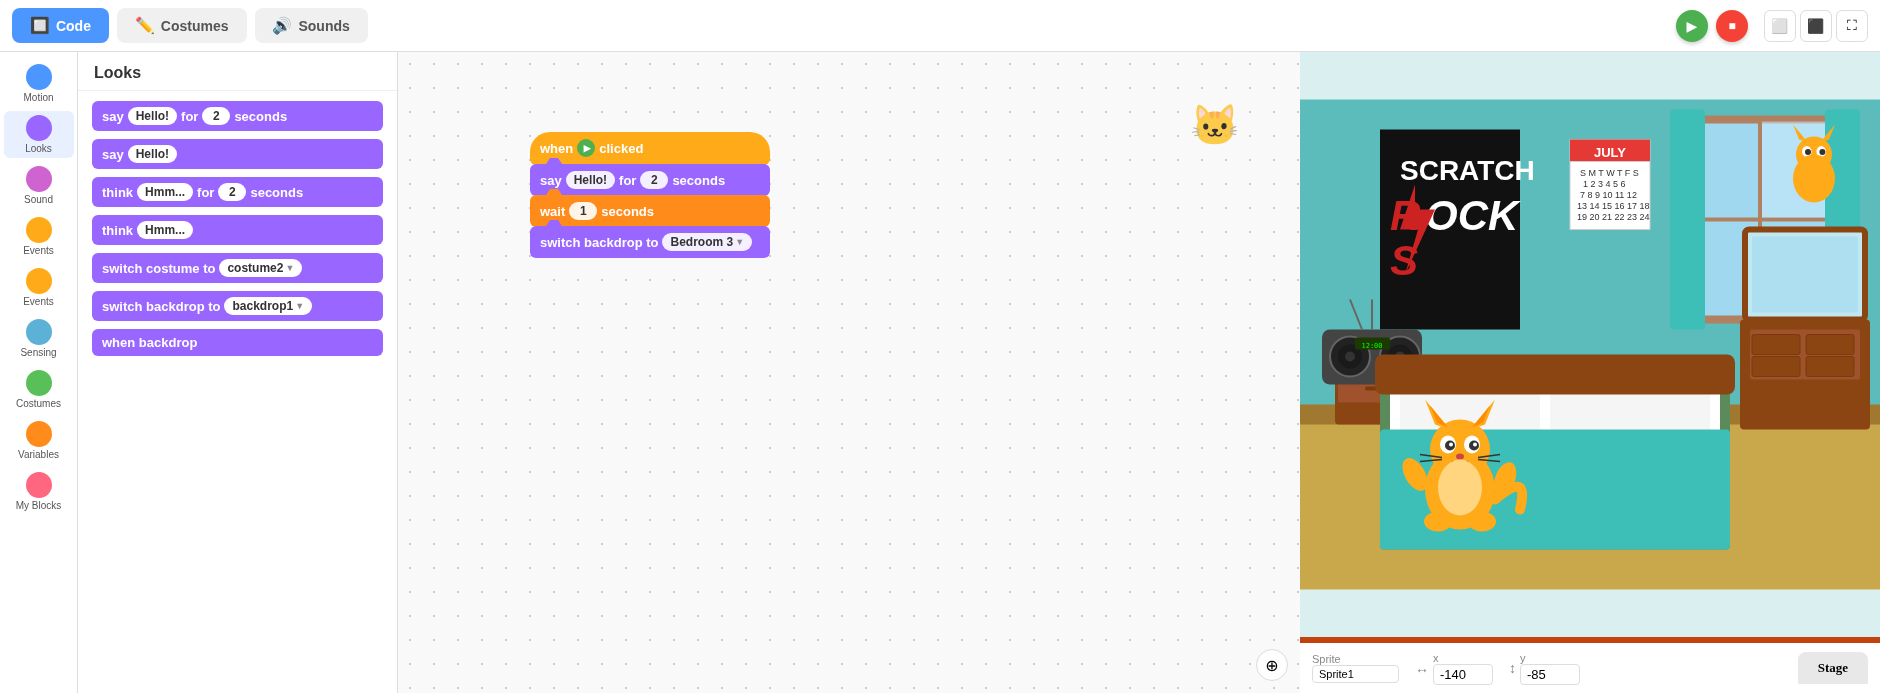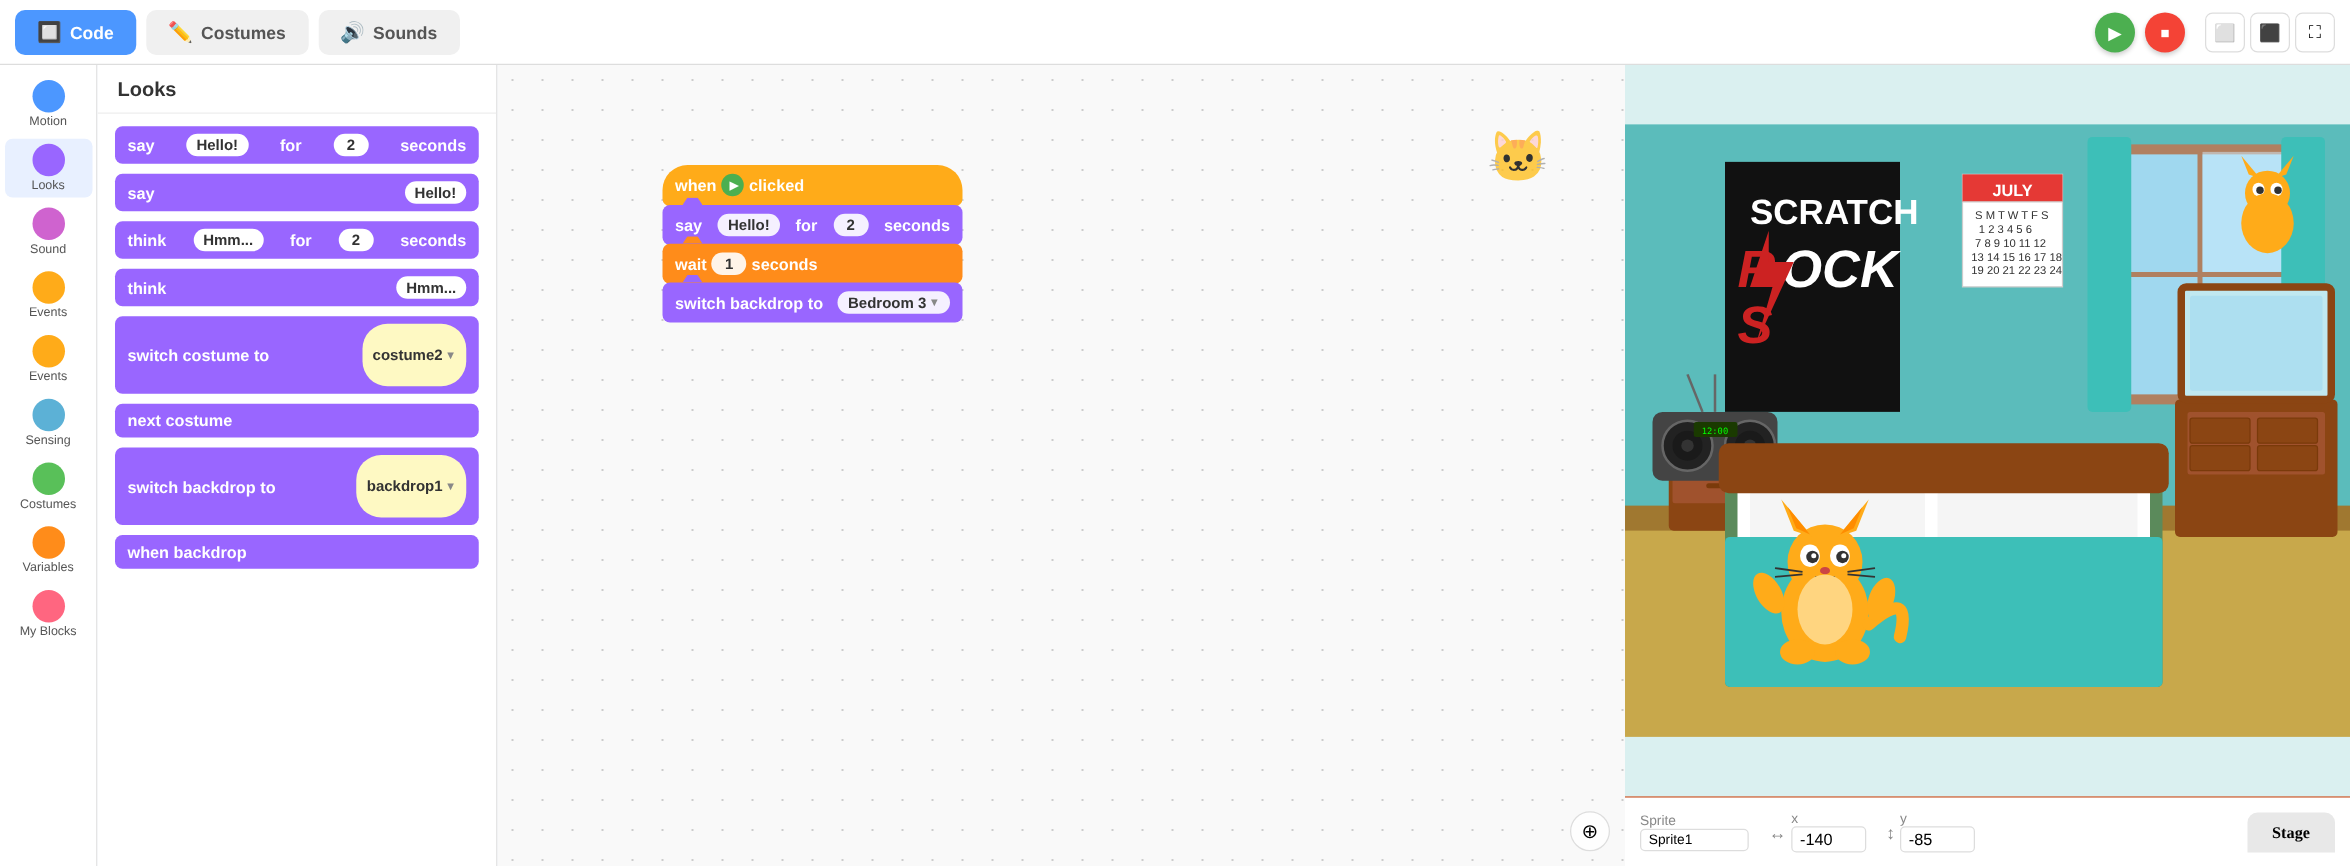--- a/index.html
+++ b/index.html
@@ -119,44 +119,44 @@
       gap: 4px;
       border-radius: 6px;
       padding: 6px 10px;
       font-size: 13px;
       font-weight: 600;
       color: #fff;
       cursor: grab;
       user-select: none;
       flex-wrap: wrap;
     }
-    .block-purple { background: #9966ff; justify-content: space-between; }
+    .block-purple { background: #9966ff; }
     .block-input {
       background: #fff;
       color: #333;
       border-radius: 20px;
       padding: 2px 8px;
       font-size: 12px;
       font-weight: 700;
       min-width: 28px;
       text-align: center;
     }
     .block-input-text {
       background: #fff;
       color: #333;
       border-radius: 20px;
       padding: 2px 8px;
       font-size: 12px;
       font-weight: 700;
     }
     .block-dropdown {
-      background: #fef9c3;
+      background: #ffffff;
       color: #333;
       border-radius: 20px;
-      padding: 18px 8px;
+      padding: 2px 8px;
       font-size: 12px;
       font-weight: 700;
       display: flex;
       align-items: center;
       gap: 2px;
     }
     .block-dropdown-arrow { font-size: 9px; color: #888; }
 
     
     .script-area {
@@ -274,21 +274,21 @@
       font-size: 14px;
     }
 
     
     .sprite-info {
       display: flex;
       align-items: center;
       gap: 16px;
       height: 56px;
       background: #fff;
-      border-top: 1px solid #c2410c;
+      border-top: 6px solid #c2410c;
       padding: 0 12px;
       flex-shrink: 0;
     }
     .sprite-label { font-size: 11px; color: #888; }
     .sprite-field { display: flex; flex-direction: column; }
     .coord-field {
       display: flex;
       align-items: center;
       gap: 4px;
     }
@@ -440,23 +440,20 @@
         <span class="block-input-text">Hmm...</span>
       </div>
 
       <div class="scratch-block block-purple">
         <span>switch costume to</span>
         <span class="block-dropdown">
           costume2 <span class="block-dropdown-arrow">▼</span>
         </span>
       </div>
 
-      <div class="scratch-block block-purple">
-        <span>next costume</span>
-      </div>
 
       <div class="scratch-block block-purple">
         <span>switch backdrop to</span>
         <span class="block-dropdown">
           backdrop1 <span class="block-dropdown-arrow">▼</span>
         </span>
       </div>
 
       <div class="scratch-block block-purple">
         <span>when backdrop</span>

